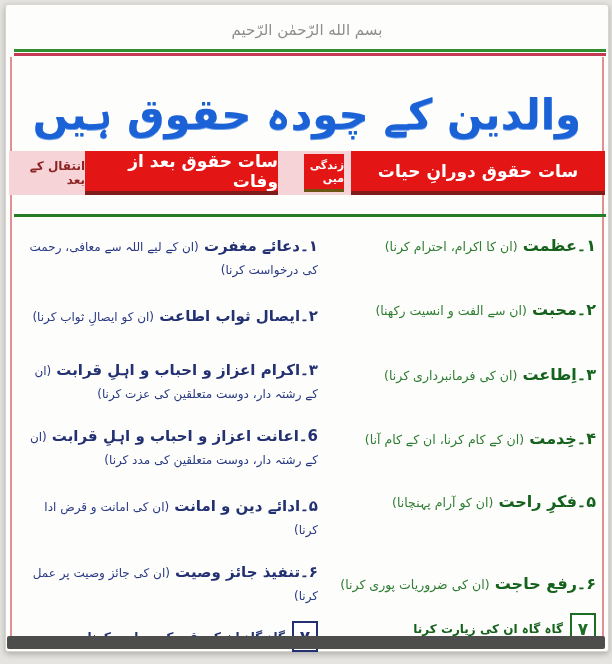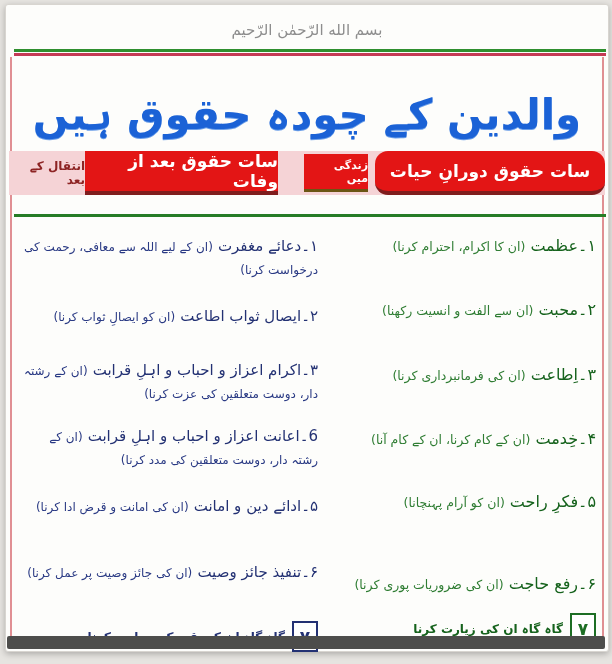--- a/index.html
+++ b/index.html
@@ -49,32 +49,32 @@
   .bar{
     background:#e31515;color:#ffffff;font-weight:bold;direction:rtl;
     display:flex;align-items:center;justify-content:center;
     border-bottom:4px solid #7f1d1d;
   }
   .bar-after-death{flex:0 0 193px;font-size:17px;}
   .gap-pink{flex:0 0 26px;}
   .tag-in-life{
     flex:0 0 40px;background:#e31515;color:#fff;font-size:11px;font-weight:bold;
     display:flex;align-items:center;justify-content:center;direction:rtl;
-    margin:3px 0;border-bottom:3px solid #6b5614;padding-left:24px;
+    margin:3px 0;border-bottom:3px solid #6b5614;
   }
   .gap-pink2{flex:0 0 7px;}
-  .bar-during-life{flex:1 1 auto;font-size:17px;border-radius:13px;}
+  .bar-during-life{flex:1 1 auto;font-size:17px;}
   .rule-green-header{top:209px;height:3px;background:#267c26;}
 
   
   .col{position:absolute;direction:rtl;text-align:right;}
   .col-right{top:218px;right:12px;width:288px;color:#15621c;}
   .col-left{top:218px;left:14px;width:298px;color:#233173;}
   .item{position:absolute;right:0;width:100%;line-height:21px;}
-  .item .head{font-weight:normal;margin-top:26px;}
+  .item .head{font-weight:bold;margin-top:26px;}
   .col-right .item .head{font-size:16px;}
   .col-right .item .det{font-size:12.5px;color:#2f7d33;}
   .col-left .item .head{font-size:15px;}
   .col-left .item .det{font-size:12px;color:#2a3a84;}
 
   
   .seventh{
     position:absolute;right:0;width:100%;direction:rtl;
     display:flex;align-items:center;justify-content:flex-start;gap:7px;
   }

